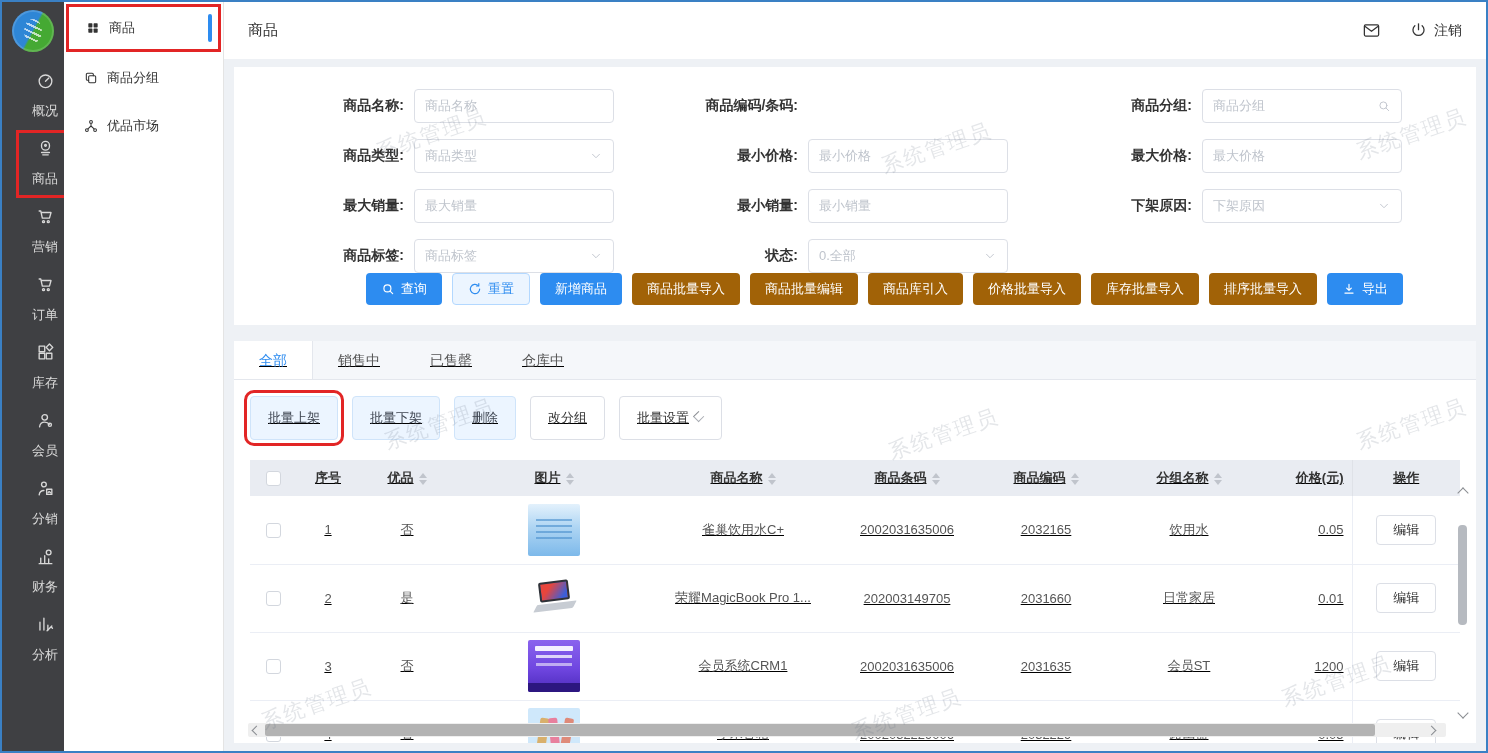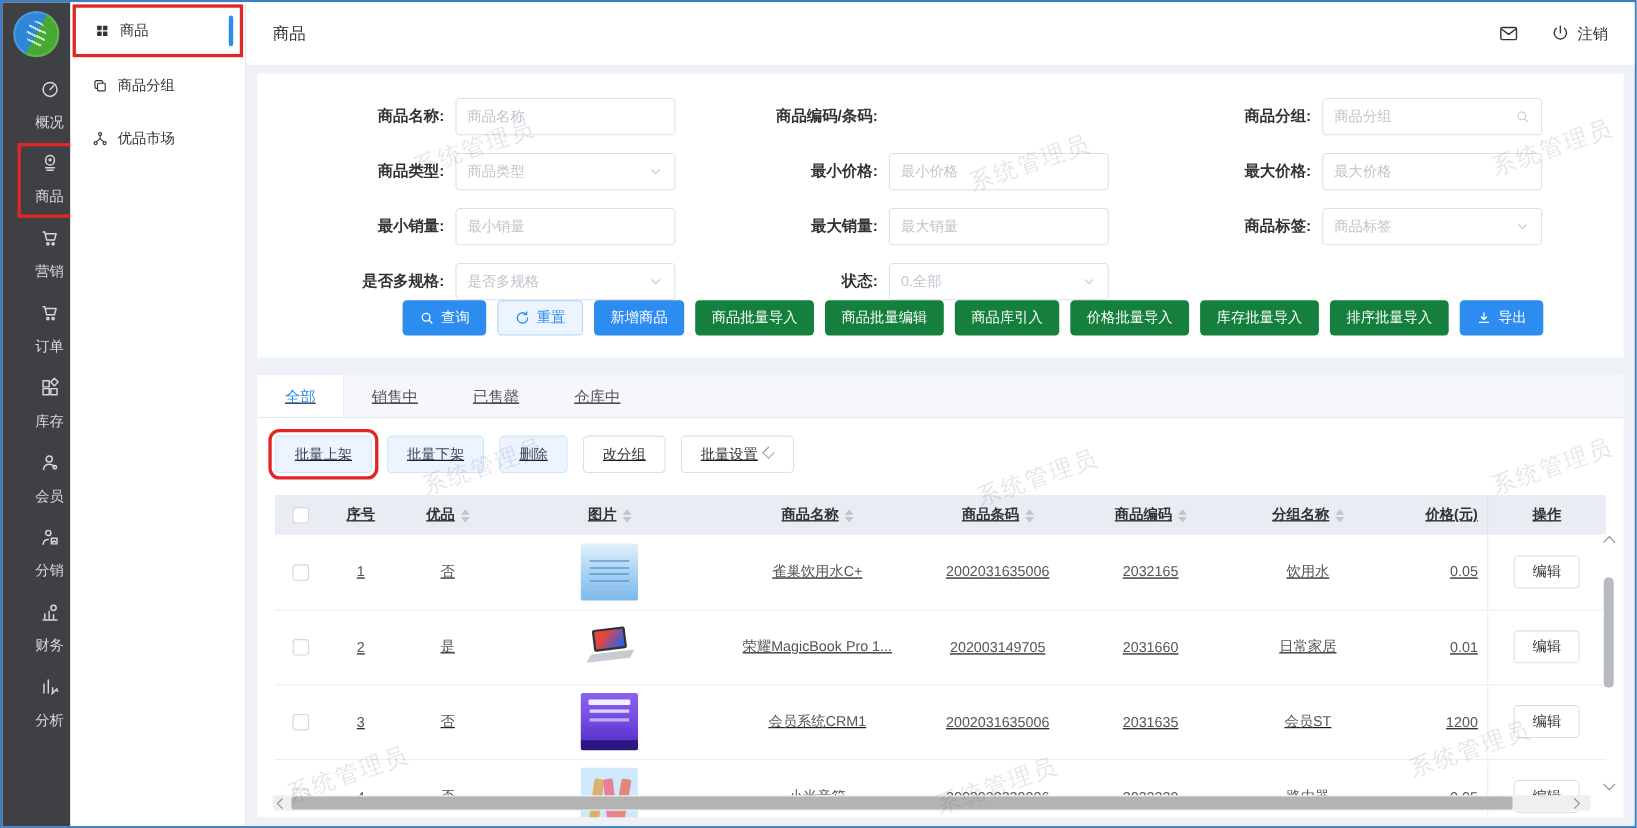--- a/index.html
+++ b/index.html
@@ -47,32 +47,32 @@
   .box { width:200px; height:34px; border:1px solid #dcdfe6; border-radius:4px; background:#fff;
          display:flex; align-items:center; justify-content:space-between; padding:0 10px; cursor:text; }
   .box .ph { font-size:13px; color:#bfc4cc; }
   .box svg { width:14px; height:14px; stroke:#c0c4cc; fill:none; stroke-width:1.6; stroke-linecap:round; stroke-linejoin:round; flex-shrink:0; }
 
   .btnrow { display:flex; gap:10px; padding-left:102px; align-items:flex-start; }
   .btn { height:32px; padding:0 15px; border:none; border-radius:4px; font-size:13px; font-family:inherit;
          display:inline-flex; align-items:center; gap:6px; cursor:pointer; white-space:nowrap; }
   .btn svg { width:14px; height:14px; stroke:#fff; fill:none; stroke-width:2; stroke-linecap:round; stroke-linejoin:round; }
   .btn-blue { background:#2d8cf0; color:#fff; }
-  .btn-green { background:#15803d; color:#fff; }
+  .btn-green { background:#a16207; color:#fff; }
   .btn-reset { background:#ecf5ff; color:#2d8cf0; border:1px solid #b3d8ff; }
   .btn-reset svg { stroke:#2d8cf0; }
 
   
   .table-panel { flex:1; min-height:0; display:flex; flex-direction:column; position:relative;text-decoration:underline; }
   .tabs { display:flex; background:#f5f7fa; border-bottom:1px solid #e4e7ed; flex-shrink:0; }
   .tab { padding:0 25px; height:38px; line-height:38px; font-size:14px; color:#555; cursor:pointer; }
   .tab.active { background:#fff; color:#2d8cf0; border-right:1px solid #e4e7ed; }
 
   .bulkrow { display:flex; gap:14px; padding:16px 16px 20px; flex-shrink:0; align-items:center; }
-  .bbtn { height:34px; padding:0 17px; border-radius:4px; font-size:13px; font-family:inherit;
+  .bbtn { height:44px; padding:0 17px; border-radius:4px; font-size:13px; font-family:inherit;
           display:inline-flex; align-items:center; gap:7px; cursor:pointer; white-space:nowrap; }
   .bbtn-light { background:#ecf5ff; border:1px solid #cfe4fa; color:#3d4450; }
   .bbtn-plain { background:#fff; border:1px solid #dcdfe6; color:#333; }
   .annot-red { outline:3px solid #e22525; outline-offset:3px; }
   .bbtn .chev { width:8px; height:8px; border-left:1.5px solid #a8abb2; border-bottom:1.5px solid #a8abb2; transform:rotate(-45deg) translateY(-2px); }
 
   .tablewrap { flex:1; min-height:0; padding:0 16px; overflow:hidden; }
   table { width:100%; border-collapse:collapse; table-layout:fixed; }
   th { background:#e9ecf2; height:36px; font-size:13px; color:#333; font-weight:bold; text-align:center; white-space:nowrap; }
   td { height:68px; border-bottom:1px solid #ebeef5; font-size:13px; color:#555; text-align:center; white-space:nowrap; overflow:hidden; }
@@ -304,45 +304,45 @@
               </div>
           </div>
           <div class="field">
             <label>最大价格:</label>
             <div class="box">
                 <span class="ph">最大价格</span>
               </div>
           </div>
 
           <div class="field">
+            <label>最大销量:</label>
+            <div class="box">
+                <span class="ph">最大销量</span>
+              </div>
+          </div>
+          <div class="field">
             <label>最小销量:</label>
             <div class="box">
                 <span class="ph">最小销量</span>
               </div>
           </div>
           <div class="field">
-            <label>最大销量:</label>
-            <div class="box">
-                <span class="ph">最大销量</span>
-              </div>
-          </div>
-
-          <div class="field">
-            <label>商品标签:</label>
-            <div class="box">
-              <span class="ph">商品标签</span>
+            <label>下架原因:</label>
+            <div class="box">
+              <span class="ph">下架原因</span>
               <svg viewBox="0 0 24 24">
                   <path d="M6 9l6 6 6-6"></path>
                 </svg>
             </div>
           </div>
-          <div class="field">
-            <label>是否多规格:</label>
-            <div class="box">
-              <span class="ph">是否多规格</span>
+
+          <div class="field">
+            <label>商品标签:</label>
+            <div class="box">
+              <span class="ph">商品标签</span>
               <svg viewBox="0 0 24 24">
                   <path d="M6 9l6 6 6-6"></path>
                 </svg>
             </div>
           </div>
           <div class="field">
             <label>状态:</label>
             <div class="box">
               <span class="ph">0.全部</span>
               <svg viewBox="0 0 24 24">

